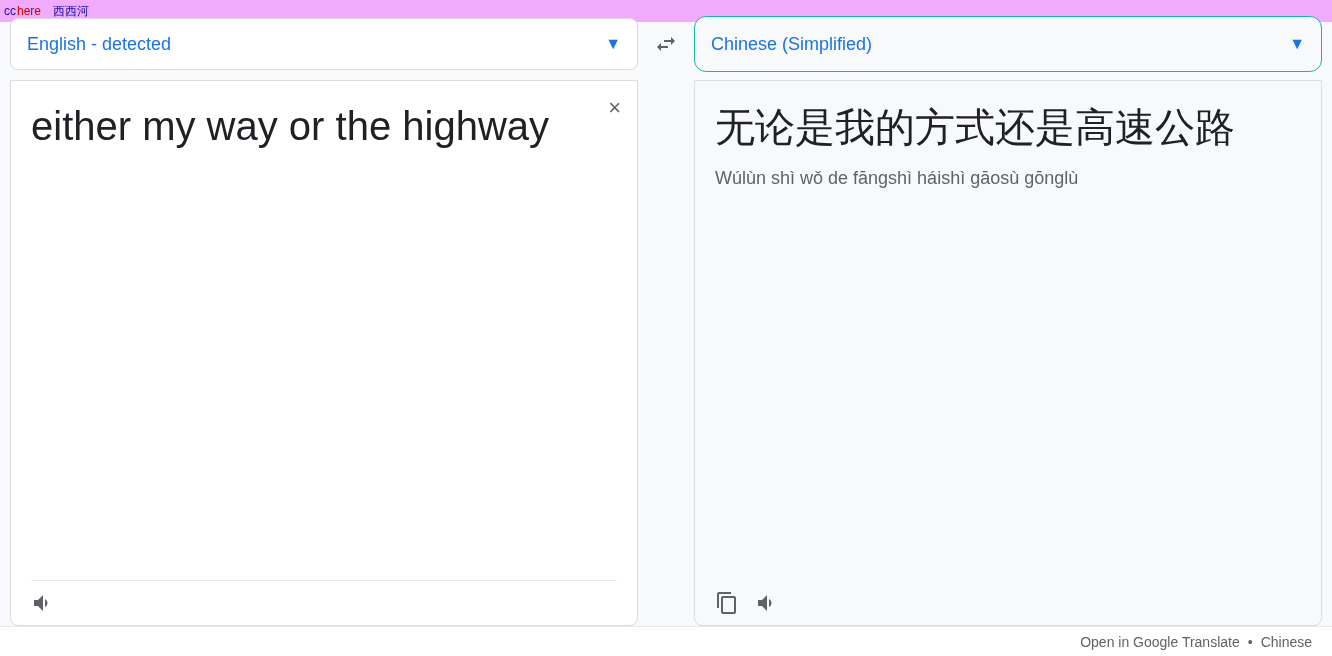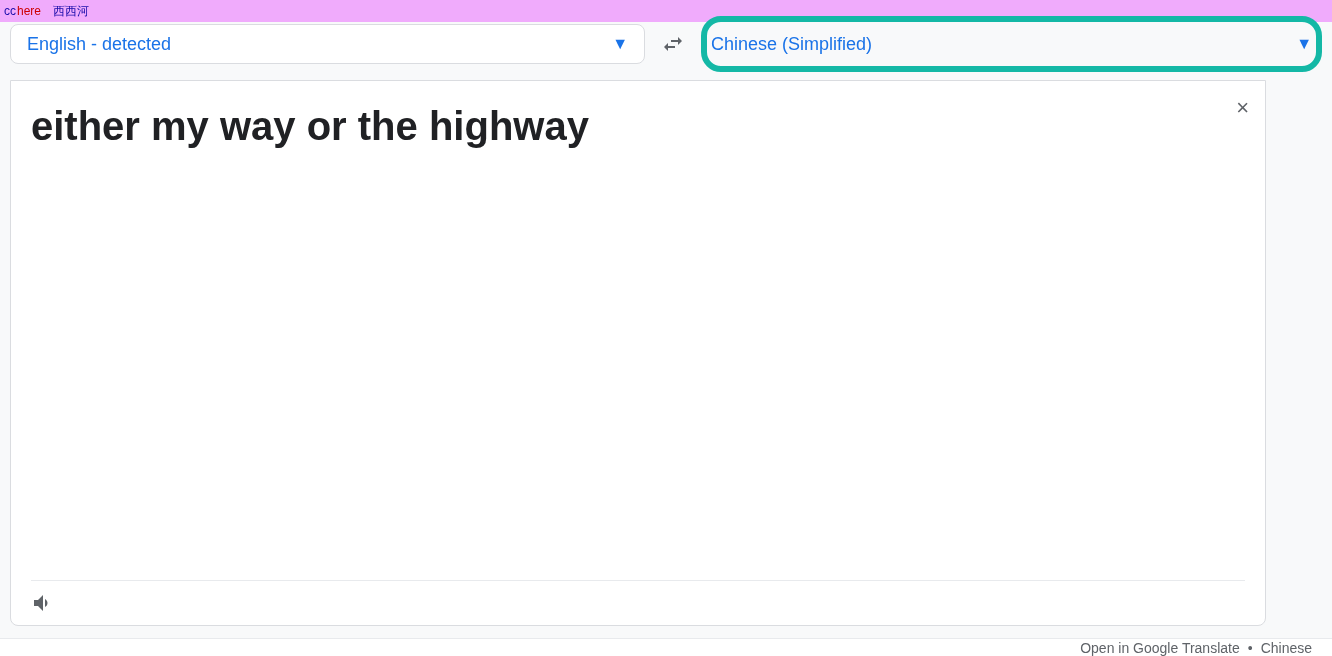--- a/index.html
+++ b/index.html
@@ -58,21 +58,21 @@
     
     .lang-row {
       display: flex;
       align-items: center;
       margin-bottom: 6px;
       height: 60px;
     }
 
     .lang-select-box {
       flex: 1;
-      height: 40px;
+      height: 52px;
       background: #fff;
       border: 1px solid #dadce0;
       border-radius: 8px;
       display: flex;
       align-items: center;
       padding: 0 16px;
       cursor: pointer;
     }
 
     .lang-select-box .lang-label {
@@ -94,25 +94,25 @@
       align-items: center;
       cursor: pointer;
       font-size: 22px;
       color: #5f6368;
     }
 
     .lang-select-right {
       flex: 1;
       height: 56px;
       background: #f8f9fa;
-      border: 6px solid #14b8a6;
-      border-radius: 20px;
-      display: flex;
-      align-items: center;
-      padding: 0 4px;
+      border: 1px solid #14b8a6;
+      border-radius: 12px;
+      display: flex;
+      align-items: center;
+      padding: 0 16px;
       cursor: pointer;
     }
 
     .lang-select-right .lang-label {
       color: #1a73e8;
       font-size: 18px;
       font-weight: 400;
       flex: 1;
     }
 
@@ -137,21 +137,21 @@
       flex-direction: column;
       padding: 20px 20px 10px 20px;
       position: relative;
       margin-right: 0;
     }
 
     .source-text {
       font-size: 40px;
       line-height: 1.25;
       color: #202124;
-      font-weight: 700;
+      font-weight: 400;
       flex: 1;
     }
 
     .clear-btn {
       position: absolute;
       top: 16px;
       right: 16px;
       color: #5f6368;
       font-size: 22px;
       cursor: pointer;
@@ -221,21 +221,21 @@
       background: none;
       border: none;
     }
 
     
     .footer {
       position: absolute;
       bottom: 0;
       left: 0;
       right: 0;
-      height: 18px;
+      height: 30px;
       display: flex;
       align-items: center;
       justify-content: flex-end;
       padding-right: 20px;
       gap: 8px;
       border-top: 1px solid #e8eaed;
       background: #fff;
     }
 
     .footer-link {
@@ -301,20 +301,37 @@
         <button class="speaker-btn">
           <svg class="icon-svg" viewBox="0 0 24 24" xmlns="http://www.w3.org/2000/svg">
             <path d="M3 9v6h4l5 5V4L7 9H3zm13.5 3c0-1.77-1.02-3.29-2.5-4.03v8.05c1.48-.73 2.5-2.25 2.5-4.02z"></path>
           </svg>
         </button>
       </div>
     </div>
 
     <div class="divider-col"></div>
 
+    <div class="target-panel">
+      <div class="target-main-text">无论是我的方式还是高速公路</div>
+      <div class="target-phonetic">Wúlùn shì wǒ de fāngshì háishì gāosù gōnglù</div>
+
+      <div class="target-bottom">
+        <button class="copy-btn">
+          <svg class="icon-svg" viewBox="0 0 24 24" xmlns="http://www.w3.org/2000/svg">
+            <path d="M16 1H4c-1.1 0-2 .9-2 2v14h2V3h12V1zm3 4H8c-1.1 0-2 .9-2 2v14c0 1.1.9 2 2 2h11c1.1 0 2-.9 2-2V7c0-1.1-.9-2-2-2zm0 16H8V7h11v14z"></path>
+          </svg>
+        </button>
+        <button class="tts-btn">
+          <svg class="icon-svg" viewBox="0 0 24 24" xmlns="http://www.w3.org/2000/svg">
+            <path d="M3 9v6h4l5 5V4L7 9H3zm13.5 3c0-1.77-1.02-3.29-2.5-4.03v8.05c1.48-.73 2.5-2.25 2.5-4.02z"></path>
+          </svg>
+        </button>
+      </div>
+    </div>
 
   </div>
 </div>
 
 <div class="footer">
   <a class="footer-link">Open in Google Translate</a>
   <span class="footer-dot">•</span>
   <a class="footer-link">Chinese</a>
 </div>
 

